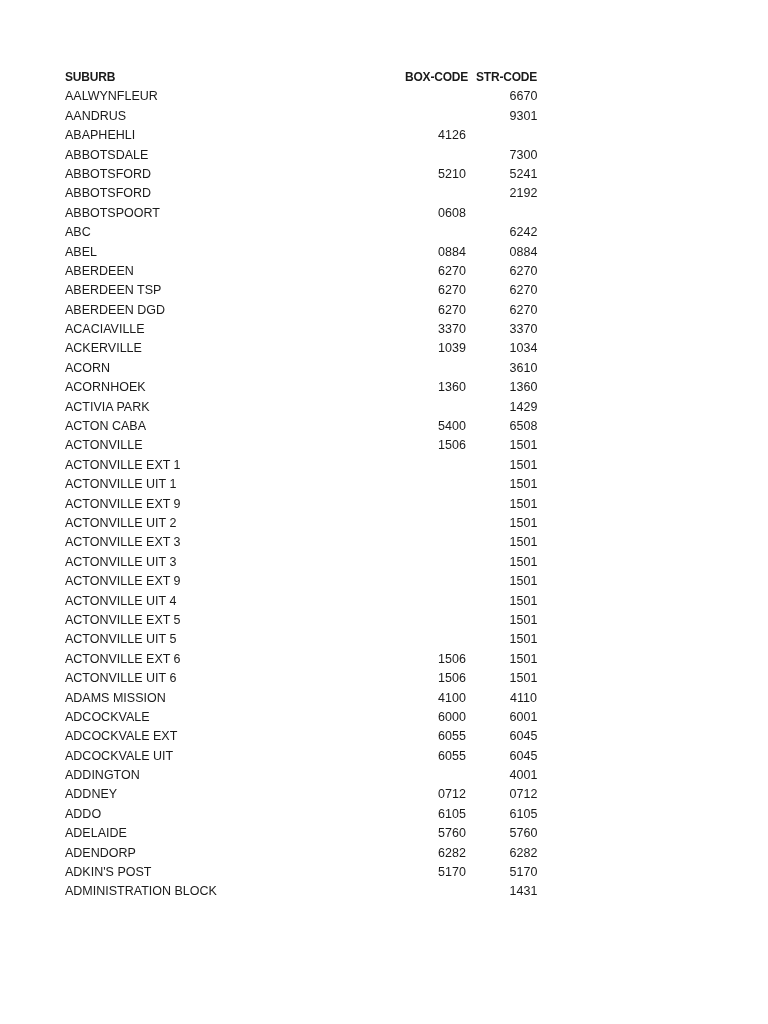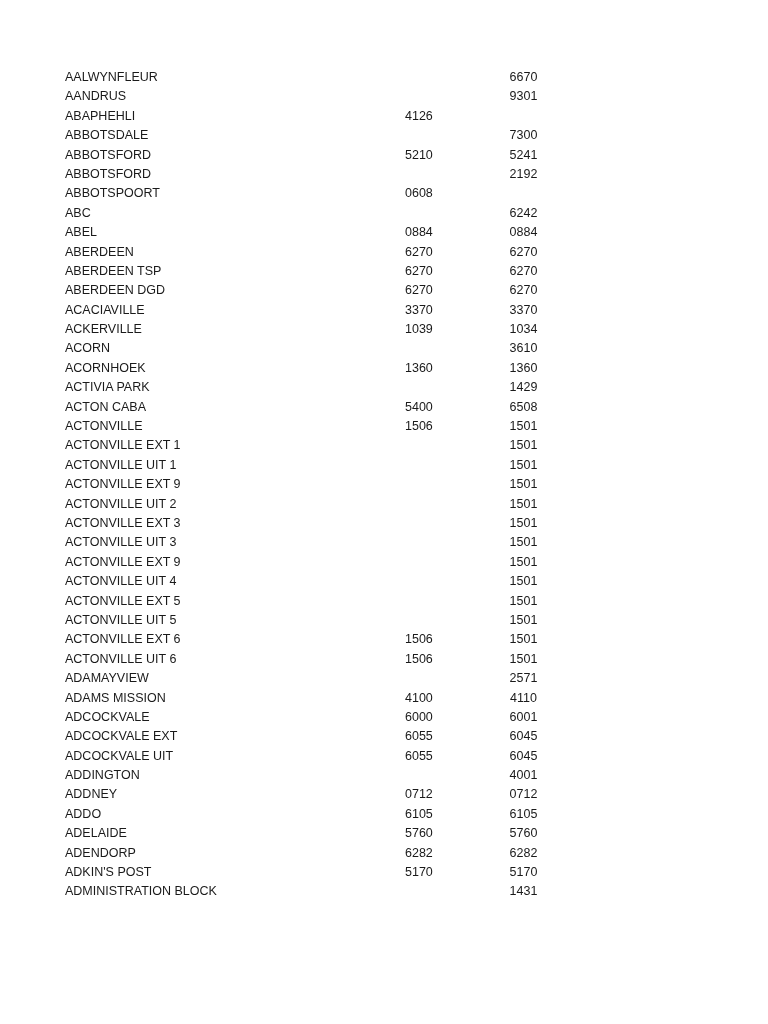--- a/index.html
+++ b/index.html
@@ -37,23 +37,23 @@
       white-space: nowrap;
     }
     .cell {
       position: absolute;
       top: 0;
     }
     .c-suburb {
       left: 0;
     }
     .c-box {
-      left: 340px;
+      left: 354px;
       width: 66px;
-      text-align: left;
+      text-align: center;
     }
     .c-str {
       left: 432px;
       width: 53px;
       text-align: center;
     }
     .header .cell {
       font-weight: bold;
       font-size: 12px;
       letter-spacing: -0.2px;
@@ -67,20 +67,25 @@
       left: 411px;
       width: 58px;
       text-align: right;
     }
   </style>
 </head>
 <body>
 
 <div class="page">
   <div class="table" id="postal-table">
+    <div class="row header">
+      <span class="cell c-suburb">SUBURB</span>
+      <span class="cell c-box">BOX-CODE</span>
+      <span class="cell c-str">STR-CODE</span>
+    </div>
     <div id="rows-container">
         <div class="row">
           <span class="cell c-suburb">AALWYNFLEUR</span>
           <span class="cell c-box"></span>
           <span class="cell c-str">6670</span>
         </div>
         <div class="row">
           <span class="cell c-suburb">AANDRUS</span>
           <span class="cell c-box"></span>
           <span class="cell c-str">9301</span>
@@ -222,25 +227,20 @@
         </div>
         <div class="row">
           <span class="cell c-suburb">ACTONVILLE EXT 6</span>
           <span class="cell c-box">1506</span>
           <span class="cell c-str">1501</span>
         </div>
         <div class="row">
           <span class="cell c-suburb">ACTONVILLE UIT 6</span>
           <span class="cell c-box">1506</span>
           <span class="cell c-str">1501</span>
-        </div>
-        <div class="row">
-          <span class="cell c-suburb">ADAMAYVIEW</span>
-          <span class="cell c-box"></span>
-          <span class="cell c-str">2571</span>
         </div>
         <div class="row">
           <span class="cell c-suburb">ADAMS MISSION</span>
           <span class="cell c-box">4100</span>
           <span class="cell c-str">4110</span>
         </div>
         <div class="row">
           <span class="cell c-suburb">ADCOCKVALE</span>
           <span class="cell c-box">6000</span>
           <span class="cell c-str">6001</span>

